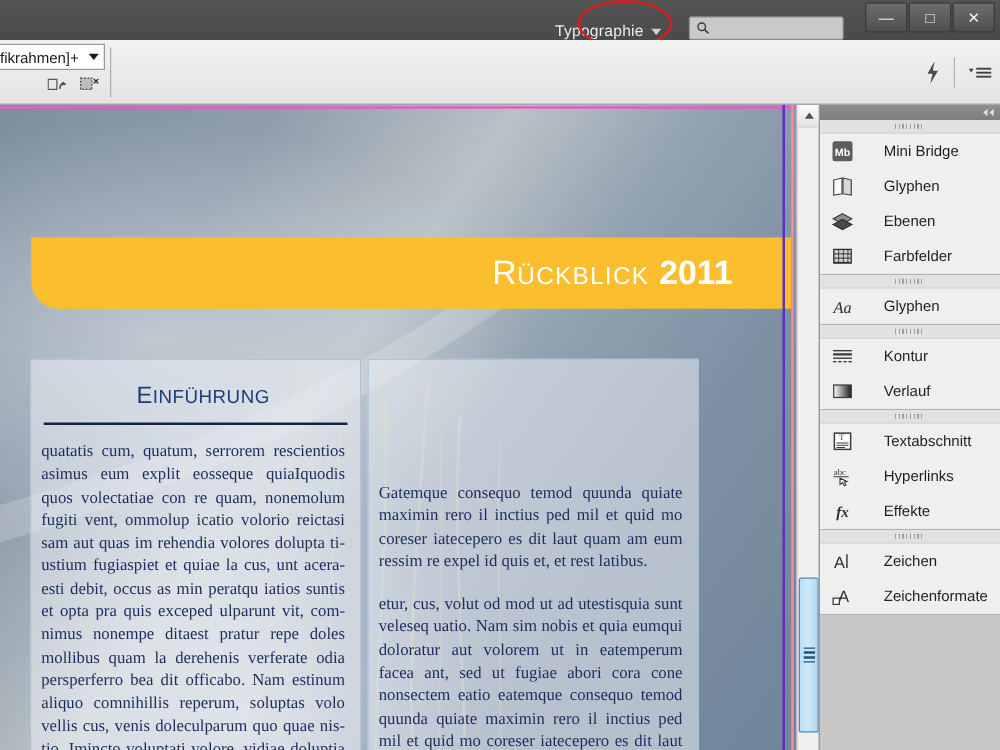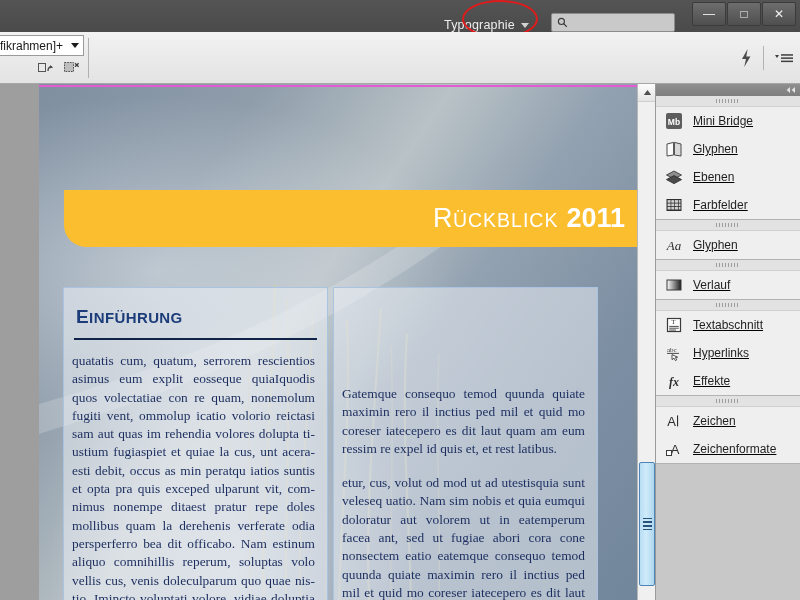--- a/index.html
+++ b/index.html
@@ -84,21 +84,20 @@
     position: absolute; right: 6px; top: 14px;
     display: flex; align-items: center; gap: 10px;
   }
   .cb-right .sep2 { width: 1px; height: 24px; background: #b3b3b3; }
 
   
   .docarea {
     position: absolute; left: 0; top: 84px; width: 655px; height: 516px;
     overflow: hidden;
     background: #8d8d8d;
-    margin-left: 39px;
   }
   .pasteboard {
     position: absolute; left: 0; top: 0; width: 655px; height: 516px;
     
     background:
       radial-gradient(ellipse 300px 420px at 30% 95%, rgba(255,255,255,.52), rgba(255,255,255,0) 62%),
       radial-gradient(ellipse 520px 300px at 18% 36%, rgba(225,232,238,.55), rgba(225,232,238,0) 58%),
       linear-gradient(125deg, #7f8fa0 0%, #8f9dab 22%, #b9c2c6 41%, #93a2b1 56%, #7d8fa3 74%, #6f8499 100%);
   }
   .grass {
@@ -144,23 +143,24 @@
     background: rgba(238,242,248,.52);
   }
   .frame-left { left: 24px; top: 203px; width: 265px; height: 400px; }
   .frame-right { left: 294px; top: 203px; width: 265px; height: 400px; }
 
   .frame-inner { padding: 0; position: relative; height: 100%; }
 
   .kicker {
     color: #1c3c7a;
     font-family: "Liberation Sans", sans-serif;
-    font-size: 19px; font-weight: 700;
+    font-size: 19px; font-weight: 400;
     letter-spacing: .4px;
     margin: 18px 0 0 12px;
+    text-align: center;
   }
   .kicker .sc { font-size: 15px; }
   .rule {
     height: 2px; background: #10244a;
     margin: 10px 10px 0 10px;
   }
   .lead {
     color: #c0281c;
     font-family: "Liberation Serif", serif;
     font-weight: 700;
@@ -222,24 +222,23 @@
   .grip {
     height: 11px; display: flex; align-items: center; justify-content: center;
     background: #e2e2e2;
     border-bottom: 1px solid #d0d0d0;
   }
   .grip i {
     display: block; width: 24px; height: 4px;
     background: repeating-linear-gradient(90deg, #9d9d9d 0 1px, transparent 1px 3px);
   }
   .panel-item {
-    display: flex; align-items: center; gap: 9px;
+    display: flex; align-items: center; gap: 23px;
     height: 28px; padding-left: 8px;
     background: #efefef;
-    text-decoration: underline;
   }
   .panel-item .ico {
     width: 20px; height: 20px;
     display: flex; align-items: center; justify-content: center;
     flex: 0 0 20px;
   }
   .panel-item .txt {
     font-family: "Liberation Sans", sans-serif;
     font-size: 12px; color: #1f1f1f; white-space: nowrap;
   }
@@ -459,20 +458,36 @@
         <span class="txt">Glyphen</span>
       </div>
 
     </div>
 
     <div class="dock-group">
       <div class="grip">
           <i></i>
         </div>
 
+      <div class="panel-item">
+        <span class="ico">
+          <svg width="18" height="18" viewBox="0 0 18 18">
+            <rect x="1.5" y="4" width="15" height="1.1" fill="#3a3a3a"></rect>
+            <rect x="1.5" y="6.6" width="15" height="1.8" fill="#3a3a3a"></rect>
+            <rect x="1.5" y="10" width="15" height="1.1" fill="#3a3a3a"></rect>
+            <g fill="#3a3a3a">
+              <rect x="1.5" y="12.8" width="2.6" height="1.1"></rect>
+                <rect x="5.6" y="12.8" width="2.6" height="1.1"></rect>
+              <rect x="9.7" y="12.8" width="2.6" height="1.1"></rect>
+                <rect x="13.8" y="12.8" width="2.6" height="1.1"></rect>
+            </g>
+          </svg>
+        </span>
+        <span class="txt">Kontur</span>
+      </div>
 
       <div class="panel-item">
         <span class="ico">
           <svg width="18" height="18" viewBox="0 0 18 18">
             <defs>
               <linearGradient id="gr" x1="0" y1="0" x2="1" y2="0">
                 <stop offset="0" stop-color="#ffffff"></stop>
                   <stop offset="1" stop-color="#1d1d1d"></stop>
               </linearGradient>
             </defs>

